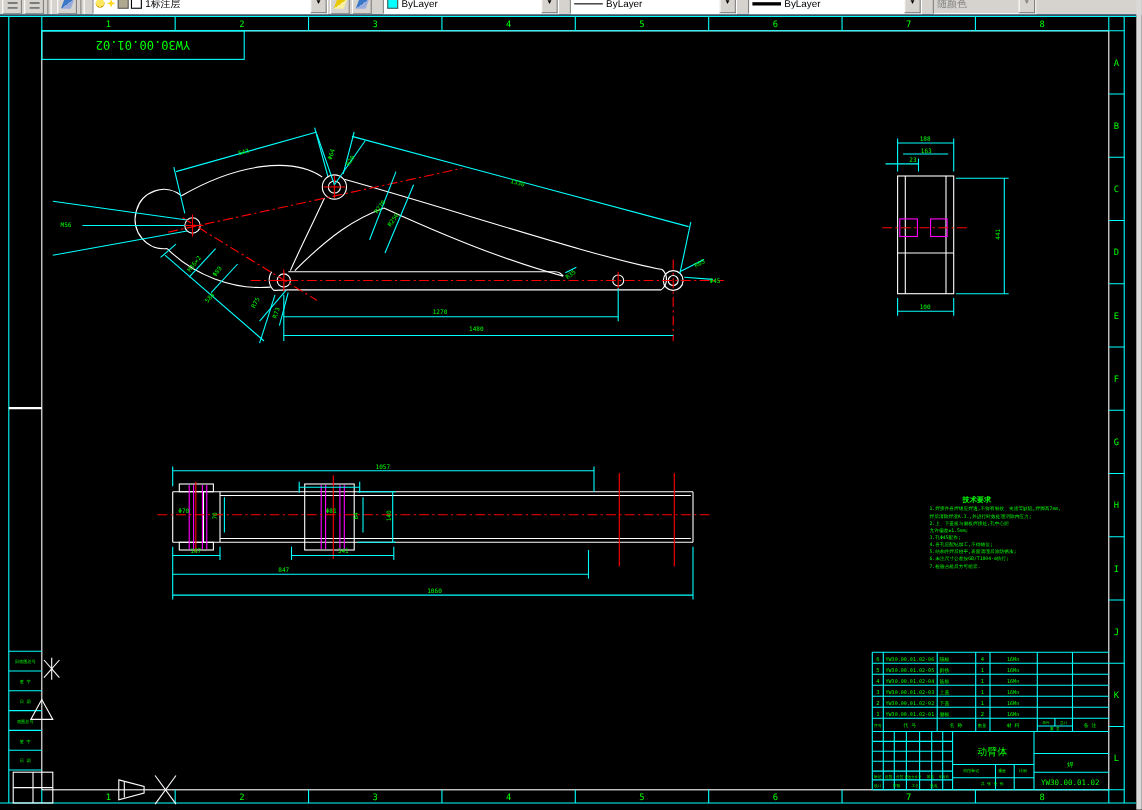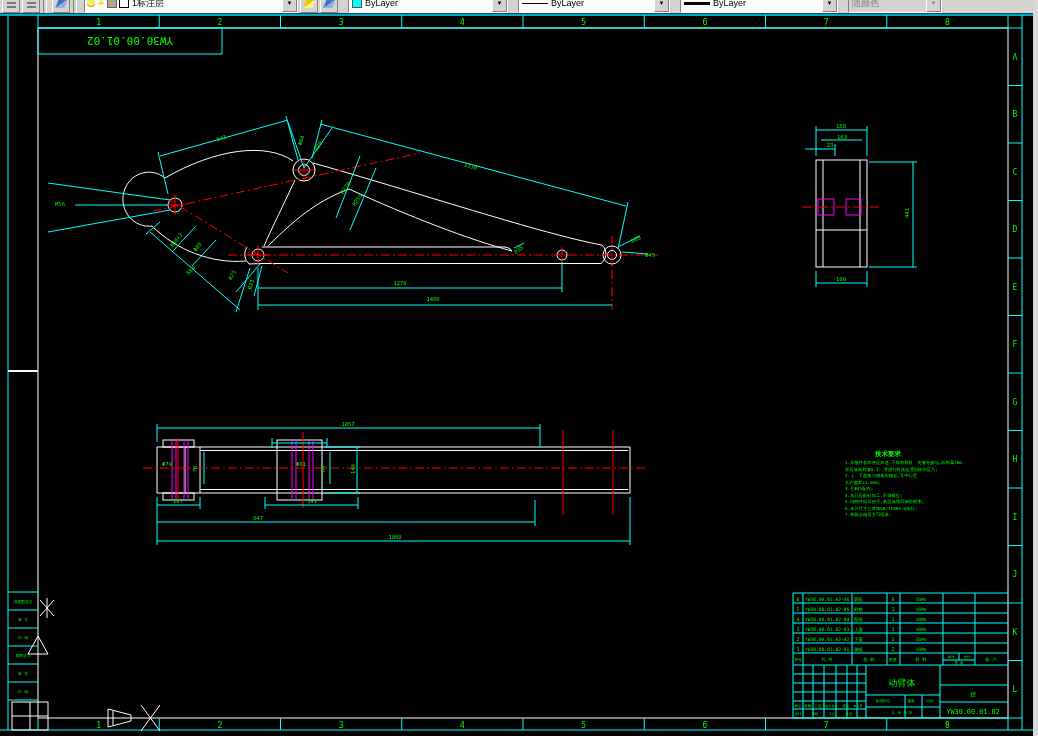--- a/index.html
+++ b/index.html
@@ -1,19 +1,19 @@
 <!DOCTYPE html>
 <html><head>
 <meta charset="utf-8">
 <style>
   html,body{margin:0;padding:0;background:#000;width:1038px;height:736px;overflow:hidden;
     font-family:"Liberation Sans",sans-serif;}
   
   .toolbar{position:absolute;top:0;left:0;width:1038px;height:13px;background:#d6d3ce;
-    overflow:hidden;display:flex;align-items:flex-end;border-bottom:3px solid #0c4a6e;}
+    overflow:hidden;display:flex;align-items:flex-end;border-bottom:1px solid #0c4a6e;}
   .tbtn{width:16px;height:18px;background:#d6d3ce;border:1px solid;border-color:#fff #808080 #808080 #fff;
     margin-left:2px;display:flex;align-items:center;justify-content:center;flex:none;}
   .tsep{width:2px;height:16px;border-left:1px solid #808080;border-right:1px solid #fff;margin:0 3px;flex:none;}
   .glyph{width:9px;height:9px;flex:none;}
   .g-grid{background:repeating-linear-gradient(0deg,#7a7a7a 0 2px,#d6d3ce 2px 4px);}
   .g-layers{background:linear-gradient(135deg,#3c78c8 0 50%,#9ad 50% 100%);transform:skewX(-20deg);}
   .g-ylayers{background:linear-gradient(135deg,#e8c800 0 50%,#f8f0a0 50% 100%);transform:skewX(-20deg);}
   .combo{height:18px;background:#fff;border:1px solid;border-color:#808080 #fff #fff #808080;
     display:flex;align-items:center;font-size:9px;color:#000;flex:none;margin-left:4px;
     font-family:"Liberation Sans",sans-serif;}

